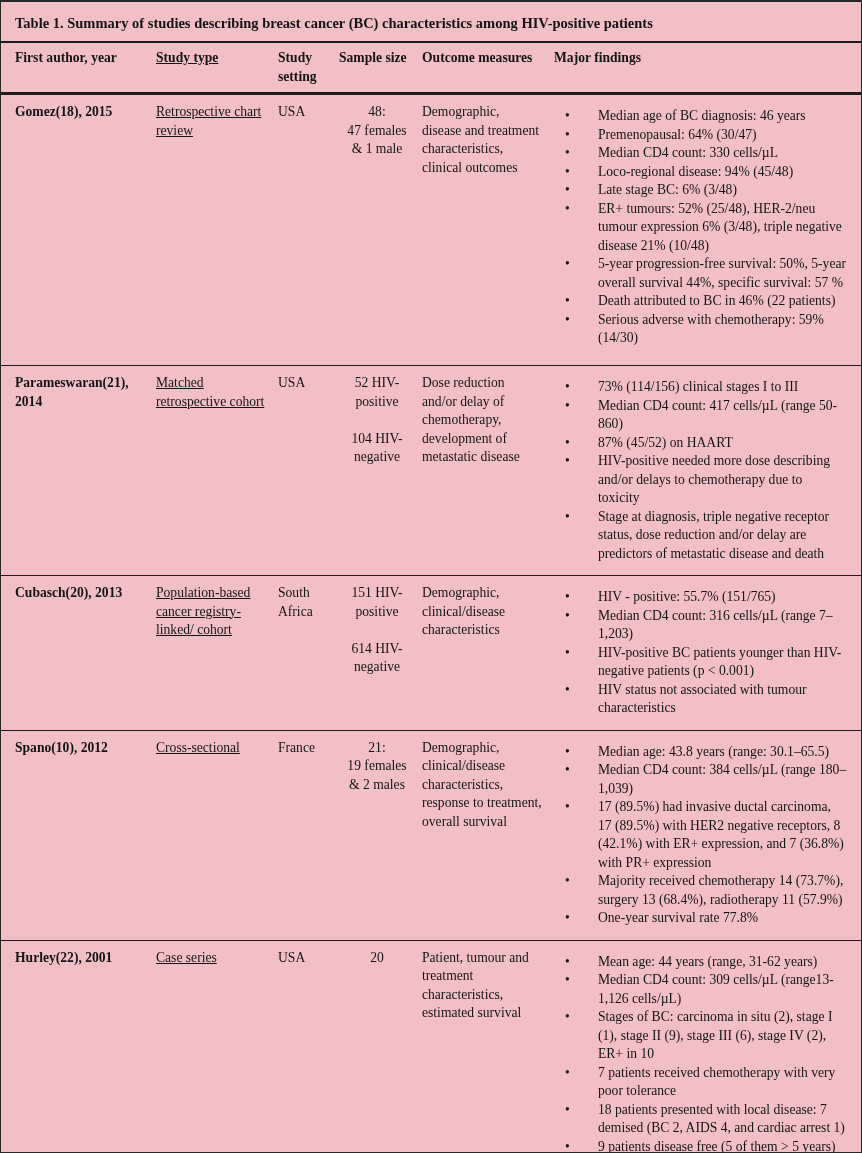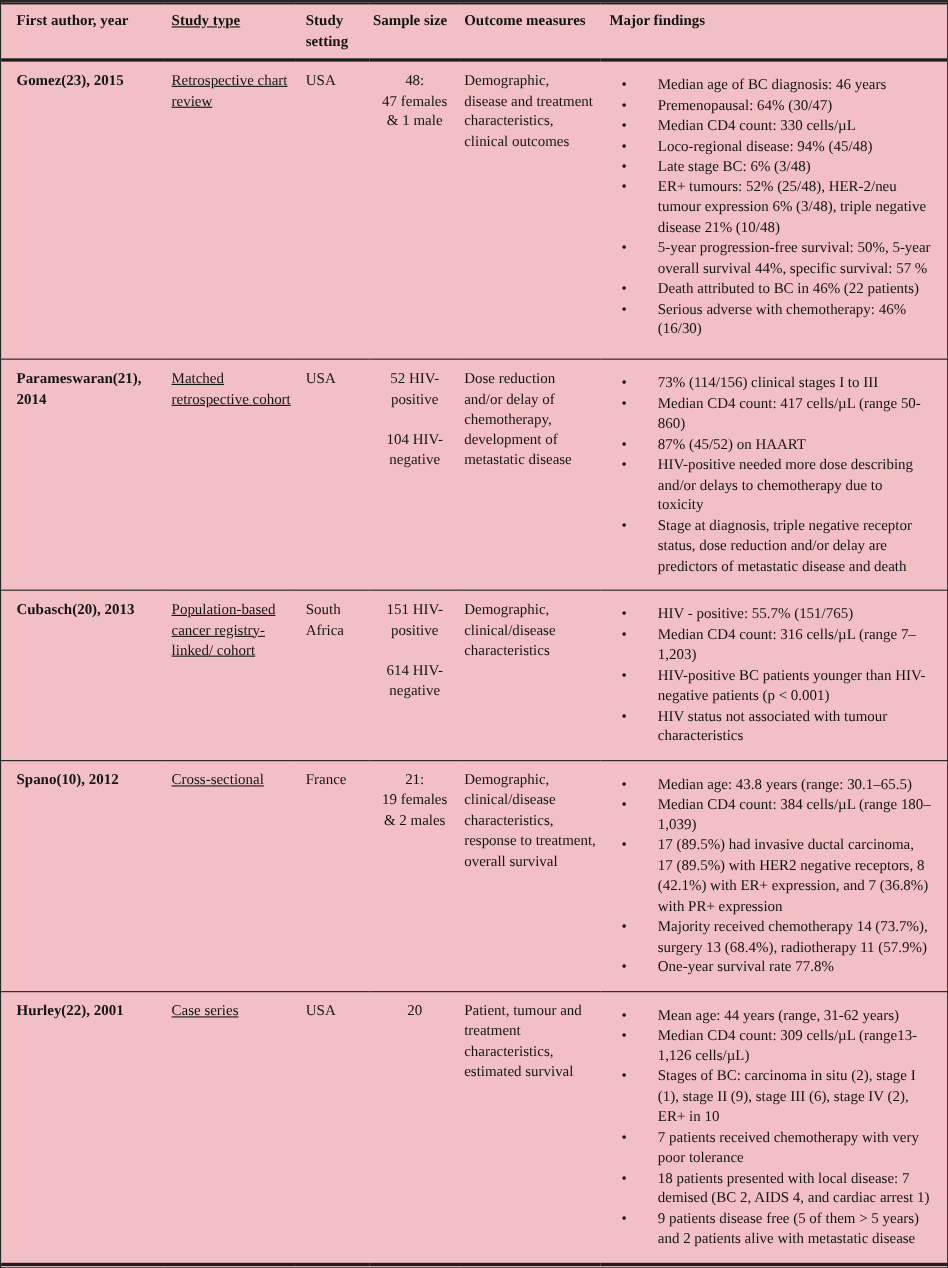--- a/index.html
+++ b/index.html
@@ -75,20 +75,21 @@
     content:"\2022";
     position:absolute;
     left:7px;
     top:0;
   }
 </style>
 </head>
 <body>
 
 <div class="figure">
+  <div class="title">Table 1. Summary of studies describing breast cancer (BC) characteristics among HIV-positive patients</div>
   <table>
     <colgroup>
       <col class="c1">
         <col class="c2">
         <col class="c3">
         <col class="c4">
         <col class="c5">
         <col class="c6">
     </colgroup>
     <thead>
@@ -97,38 +98,38 @@
         <th class="h2">Study type</th>
         <th class="h3">Study setting</th>
         <th class="h4">Sample size</th>
         <th class="h5">Outcome measures</th>
         <th class="h6">Major findings</th>
       </tr>
     </thead>
     <tbody>
 
       <tr>
-        <td class="c1">Gomez(23), 2015</td>
+        <td class="c1">Gomez(18), 2015</td>
         <td class="c2">Retrospective chart review</td>
         <td class="c3">USA</td>
         <td class="c4 pre">48:
 47 females
 &amp; 1 male</td>
         <td class="c5">Demographic, disease and treatment characteristics, clinical outcomes</td>
         <td class="c6">
           <ul class="findings">
             <li>Median age of BC diagnosis: 46 years</li>
             <li>Premenopausal: 64% (30/47)</li>
             <li>Median CD4 count: 330 cells/µL</li>
             <li>Loco-regional disease: 94% (45/48)</li>
             <li>Late stage BC: 6% (3/48)</li>
             <li>ER+ tumours: 52% (25/48), HER-2/neu tumour expression 6% (3/48), triple negative disease 21% (10/48)</li>
             <li>5-year progression-free survival: 50%, 5-year overall survival 44%, specific survival: 57 %</li>
             <li>Death attributed to BC in 46% (22 patients)</li>
-            <li>Serious adverse with chemotherapy: 46% (16/30)</li>
+            <li>Serious adverse with chemotherapy: 59% (14/30)</li>
           </ul>
         </td>
       </tr>
 
       <tr>
         <td class="c1">Parameswaran(21), 2014</td>
         <td class="c2">Matched retrospective cohort</td>
         <td class="c3">USA</td>
         <td class="c4 pre">52 HIV-positive
 

